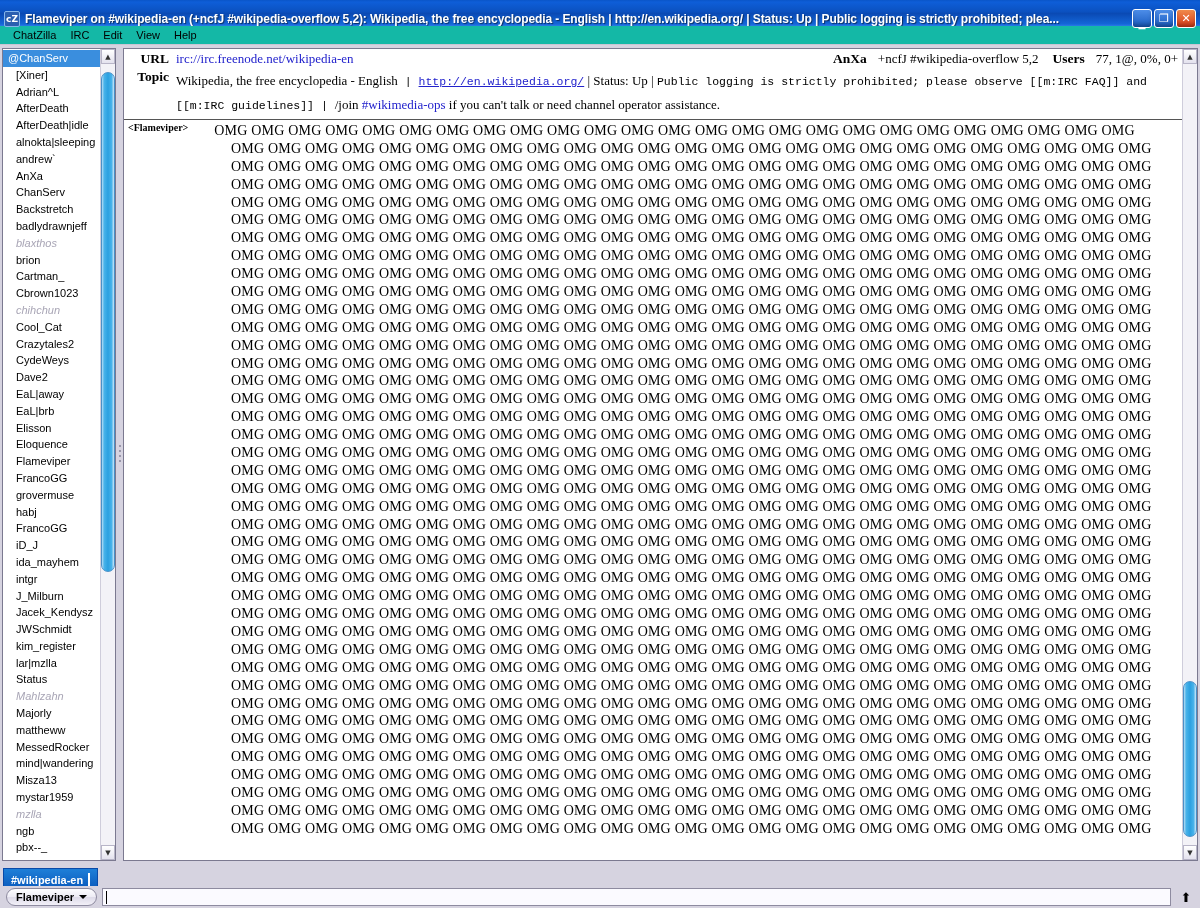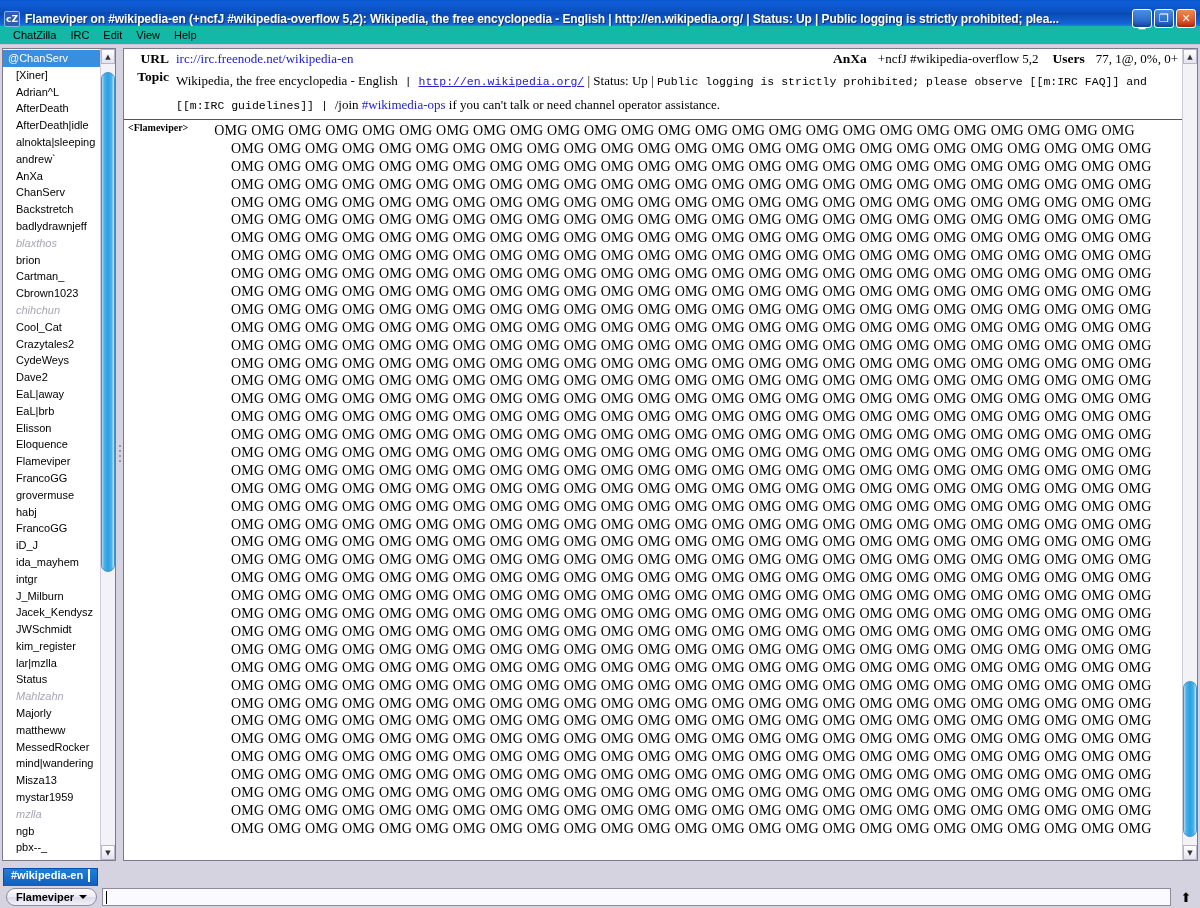--- a/index.html
+++ b/index.html
@@ -218,21 +218,21 @@
     height: 23px;
     background: #d6d3e0;
     display: flex; align-items: flex-end;
     padding-left: 3px;
   }
   .tab {
     height: 18px;
     background: linear-gradient(to bottom,#1e7fd8,#0d5fc0);
     color: #ffffff;
     font-size: 11px; font-weight: bold;
-    display: flex; align-items: flex-start;
+    display: flex; align-items: flex-end;
     padding: 0 7px;
     border: 1px solid #0a4aa8;
     border-bottom: none;
     font-family: "Liberation Sans", sans-serif;
   }
   .tab .tab-caret { width: 2px; height: 13px; background:#fff; margin-left:5px; }
 
   
   #inputbar {
     height: 22px;

